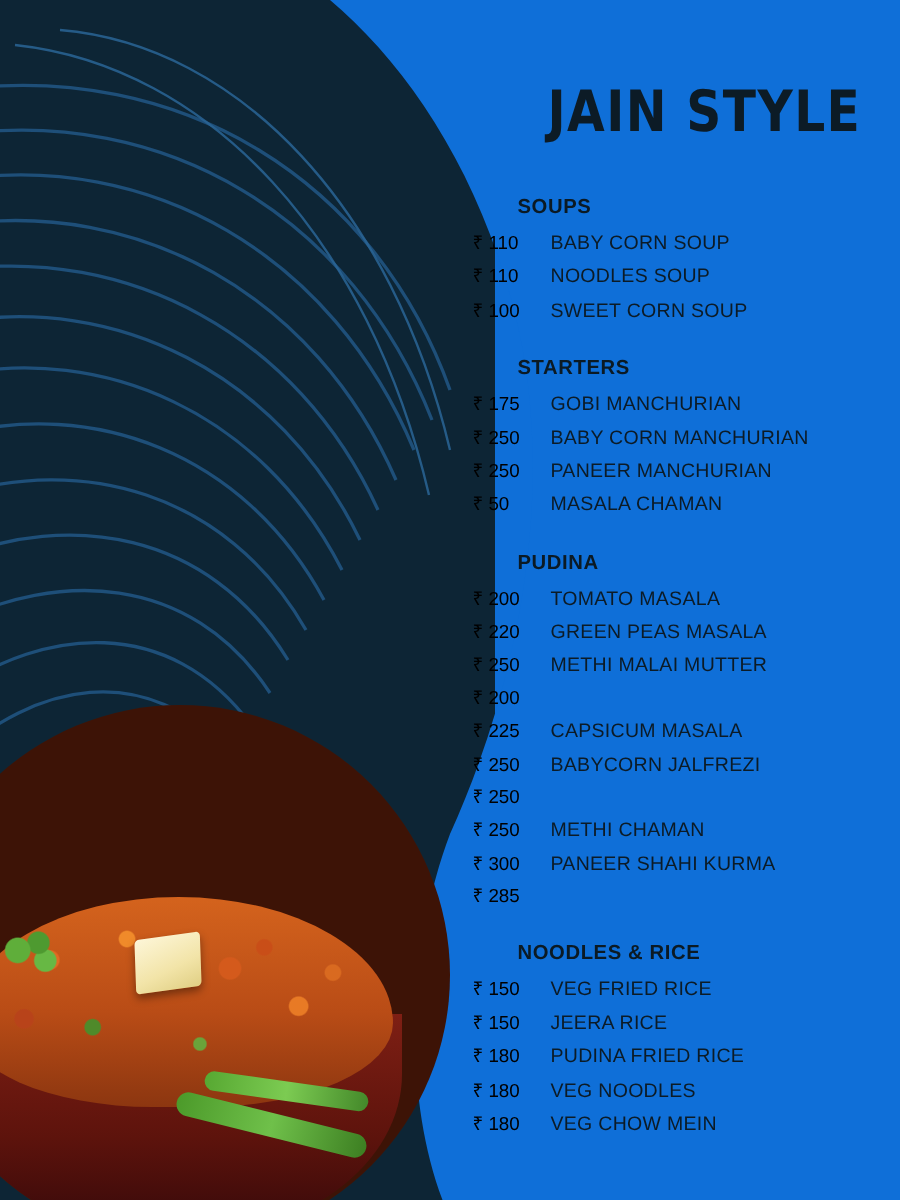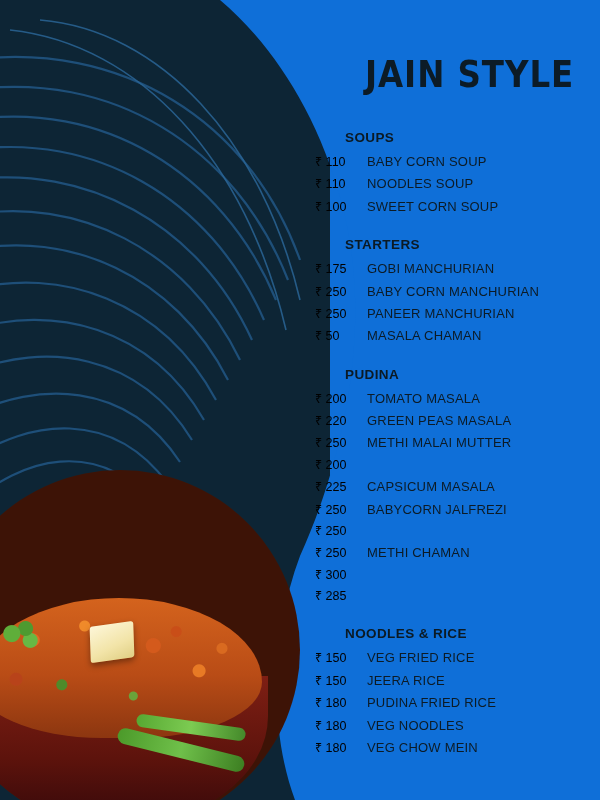--- a/index.html
+++ b/index.html
@@ -299,20 +299,21 @@
       </div>
       <div class="item">
         <span class="price">₹ 250</span>
       </div>
       <div class="item">
         <span class="price">₹ 250</span>
         <span class="name">METHI CHAMAN</span>
       </div>
       <div class="item">
         <span class="price">₹ 300</span>
+        <span class="name">PANEER SHAHI KURMA</span>
       </div>
       <div class="item">
         <span class="price">₹ 285</span>
       </div>
     </div>
 
     <div class="section">
       <div class="section-title">NOODLES &amp; RICE</div>
       <div class="item">
         <span class="price">₹ 150</span>

